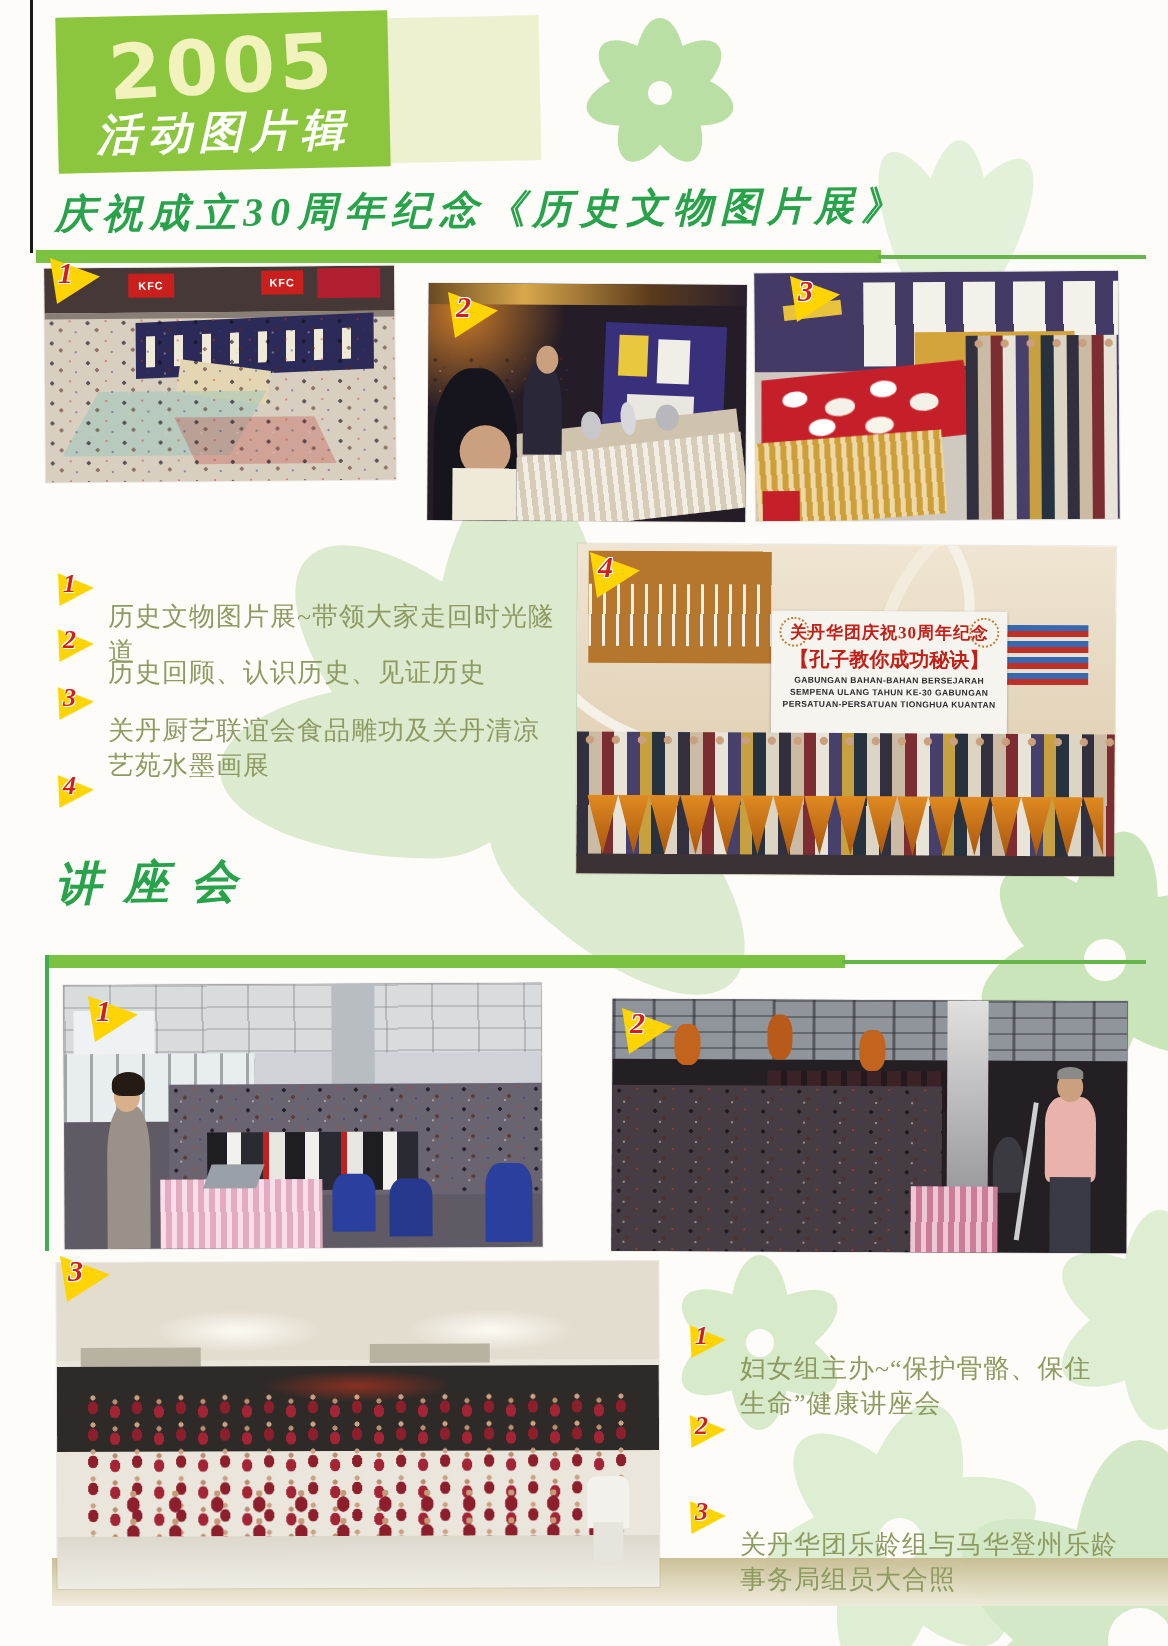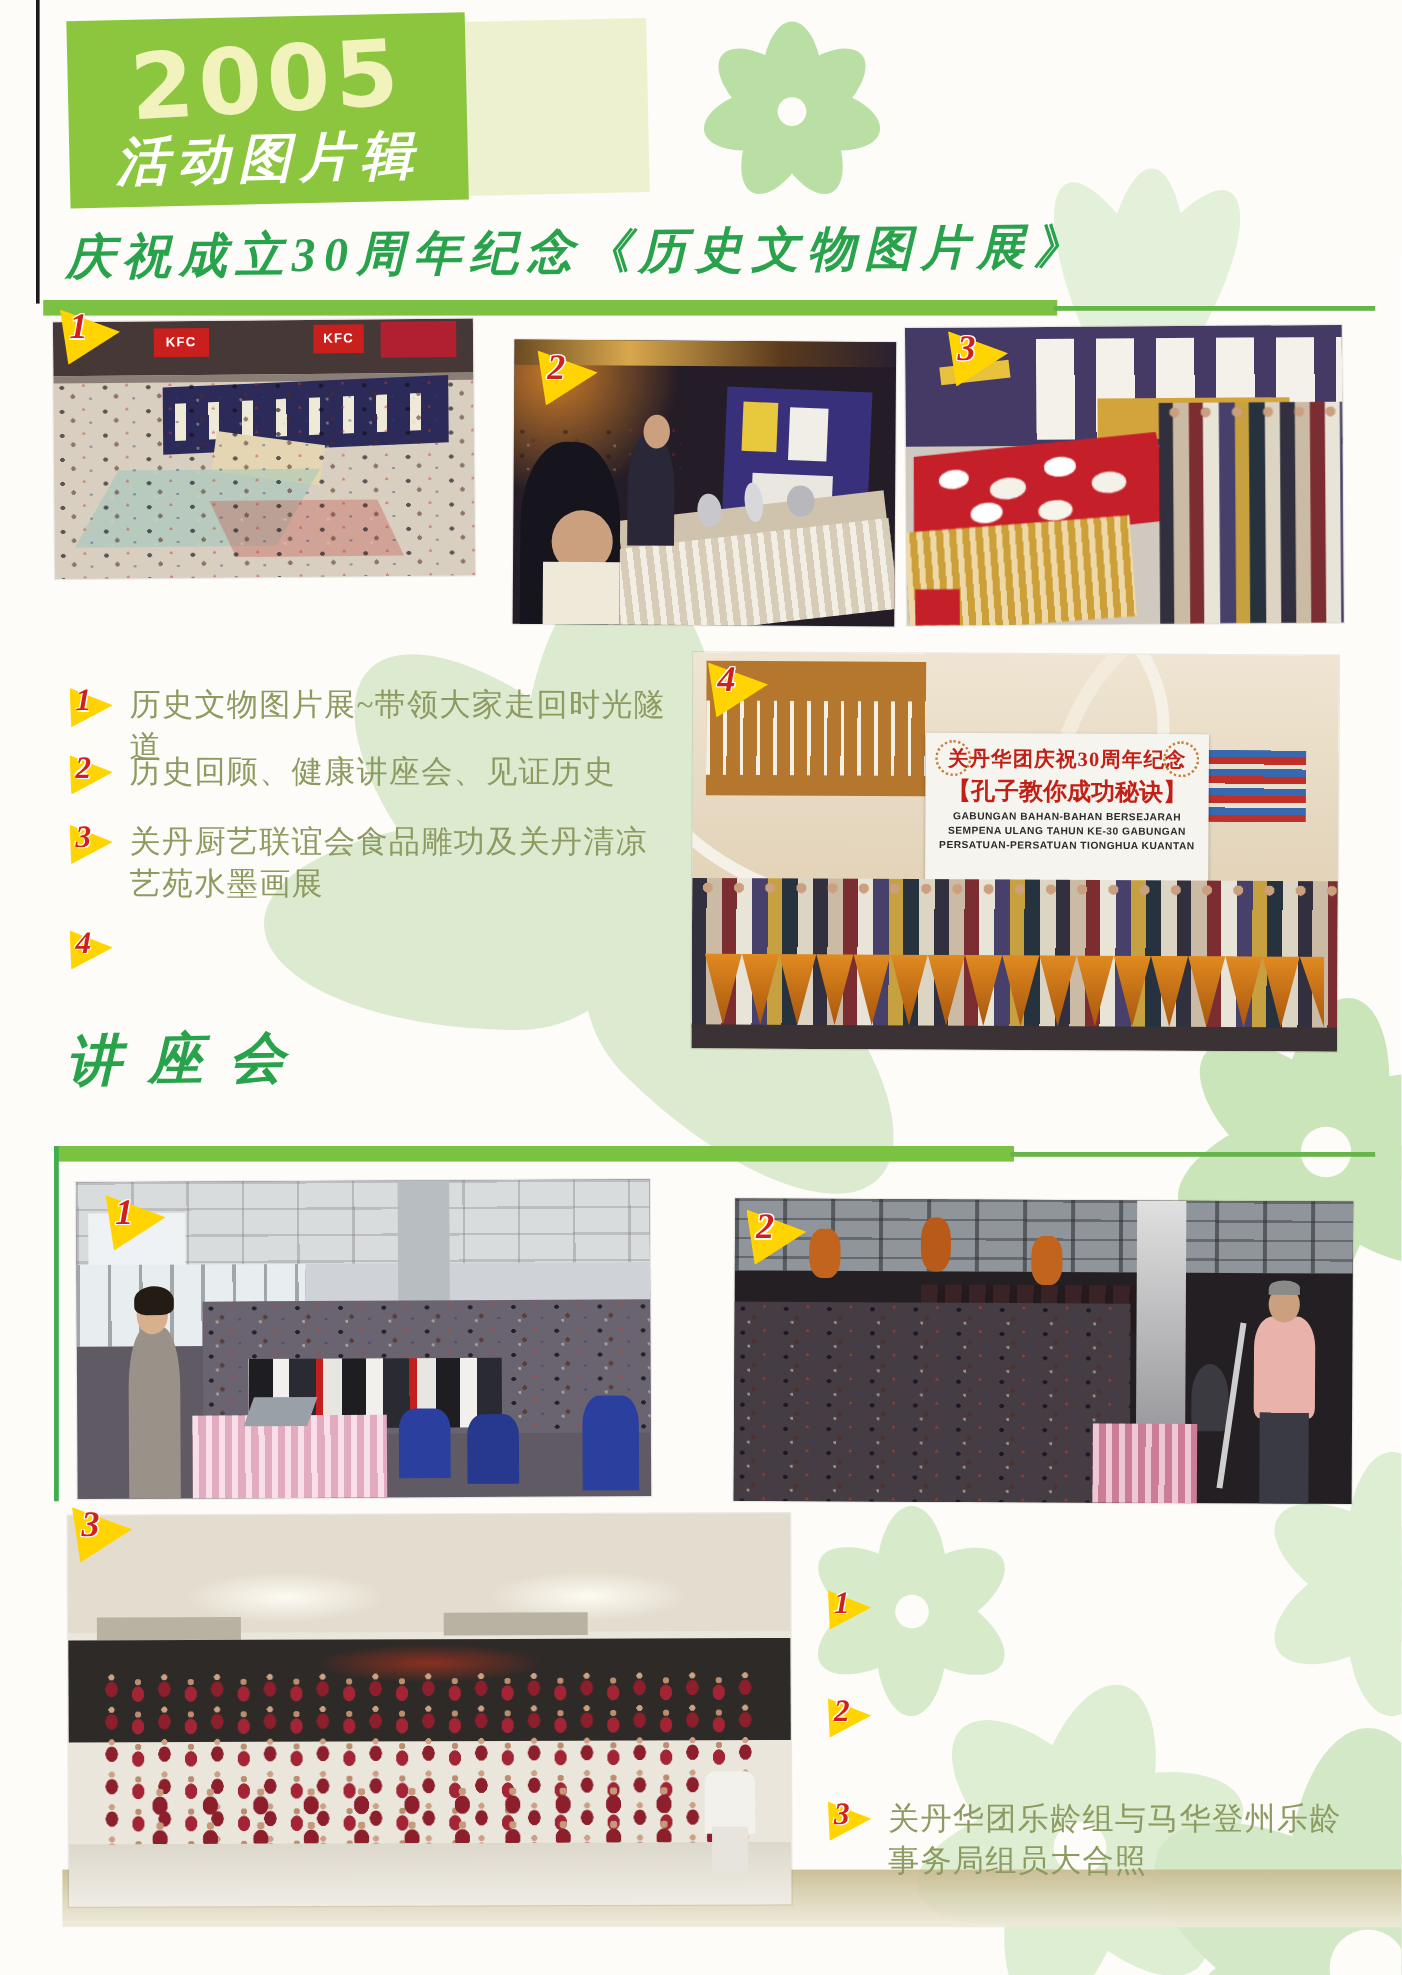--- a/index.html
+++ b/index.html
@@ -55,21 +55,21 @@
   .flag{position:absolute;width:50px;height:46px;z-index:6;}
   .flag .tri{position:absolute;inset:0;background:#ffd400;clip-path:polygon(0 0,100% 40%,14% 100%);}
   .flag .n{position:absolute;left:8px;top:-2px;font:700 italic 30px "Liberation Serif",serif;color:#cf1f1f;
       text-shadow:1px 1px 0 #fff,-1px -1px 0 #fff,1px -1px 0 #fff,-1px 1px 0 #fff;}
   
   .cap{position:absolute;display:flex;align-items:flex-start;z-index:4;}
   .cflag{position:relative;width:36px;height:34px;flex:0 0 36px;margin-top:2px;}
   .cflag .tri{position:absolute;inset:0;background:#ffd400;clip-path:polygon(0 4%,100% 46%,4% 100%);}
   .cflag .n{position:absolute;left:5px;top:-3px;font:700 italic 26px "Liberation Serif",serif;color:#cf1f1f;
       text-shadow:1px 1px 0 #fff,-1px -1px 0 #fff;}
-  .ctext{font:400 26px "Liberation Serif",serif;color:#8d9a60;line-height:1.35;margin-left:14px;letter-spacing:1px;}
+  .ctext{font:400 26px "Liberation Serif",serif;color:#8d9a60;line-height:1.35;margin-left:14px;letter-spacing:1px;margin-top:29px;}
   .h-seminar{position:absolute;left:55px;top:852px;z-index:2;font:700 italic 46px "Liberation Serif",serif;
       color:#28a24b;letter-spacing:22px;transform:rotate(-1deg);}
   
   .banner{position:absolute;background:#f6f4ee;box-shadow:0 1px 3px rgba(0,0,0,.3);
       display:flex;flex-direction:column;align-items:center;justify-content:flex-start;padding-top:10px;}
   .banner .bl1{font:700 17px "Liberation Serif",serif;color:#c22017;letter-spacing:1px;}
   .banner .bl2{font:700 20px "Liberation Serif",serif;color:#c22017;margin-top:2px;}
   .banner .bs{font:700 8.5px "Liberation Sans",sans-serif;color:#2b2b2b;margin-top:2px;letter-spacing:.4px;}
   .swirl{position:absolute;top:6px;width:26px;height:26px;border:2px dotted #c87f35;border-radius:50%;}
   .kfc{position:absolute;background:#c9201d;color:#fff;font:700 11px "Liberation Sans",sans-serif;
@@ -328,21 +328,21 @@
         <div class="tri"></div>
         <div class="n">1</div>
       </div>
     <div class="ctext">历史文物图片展~带领大家走回时光隧道</div>
   </div>
   <div class="cap" style="left:58px;top:626px;width:500px;">
     <div class="cflag">
         <div class="tri"></div>
         <div class="n">2</div>
       </div>
-    <div class="ctext">历史回顾、健康讲座会、见证历史</div>
+    <div class="ctext">历史回顾、认识历史、见证历史</div>
   </div>
   <div class="cap" style="left:58px;top:684px;width:505px;">
     <div class="cflag">
         <div class="tri"></div>
         <div class="n">3</div>
       </div>
     <div class="ctext" style="max-width:455px;">关丹厨艺联谊会食品雕功及关丹清凉艺苑水墨画展</div>
   </div>
   <div class="cap" style="left:58px;top:772px;width:500px;">
     <div class="cflag">
@@ -439,20 +439,21 @@
   <div class="flag" style="left:60px;top:1256px;">
     <div class="tri"></div>
       <div class="n">3</div>
   </div>
 
   <div class="cap" style="left:690px;top:1322px;width:430px;">
     <div class="cflag">
         <div class="tri"></div>
         <div class="n">1</div>
       </div>
+    <div class="ctext" style="max-width:378px;">妇女组主办~“保护骨骼、保住生命”健康讲座会</div>
   </div>
   <div class="cap" style="left:690px;top:1412px;width:430px;">
     <div class="cflag">
         <div class="tri"></div>
         <div class="n">2</div>
       </div>
   </div>
   <div class="cap" style="left:690px;top:1498px;width:430px;">
     <div class="cflag">
         <div class="tri"></div>

